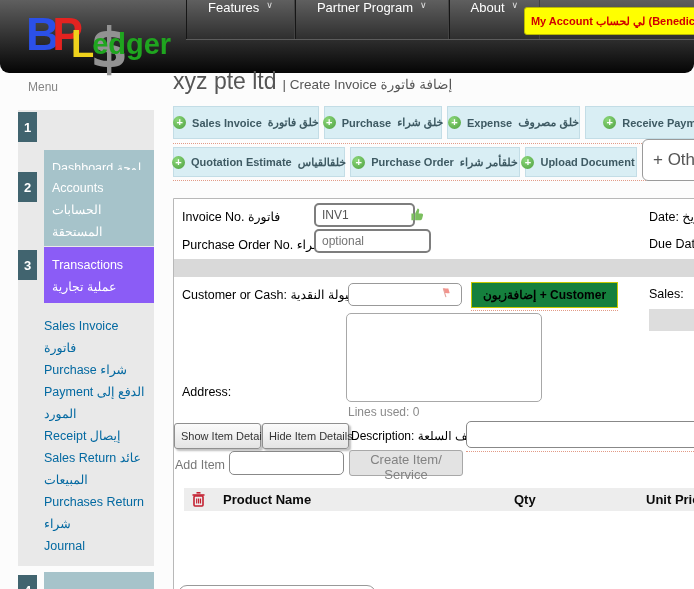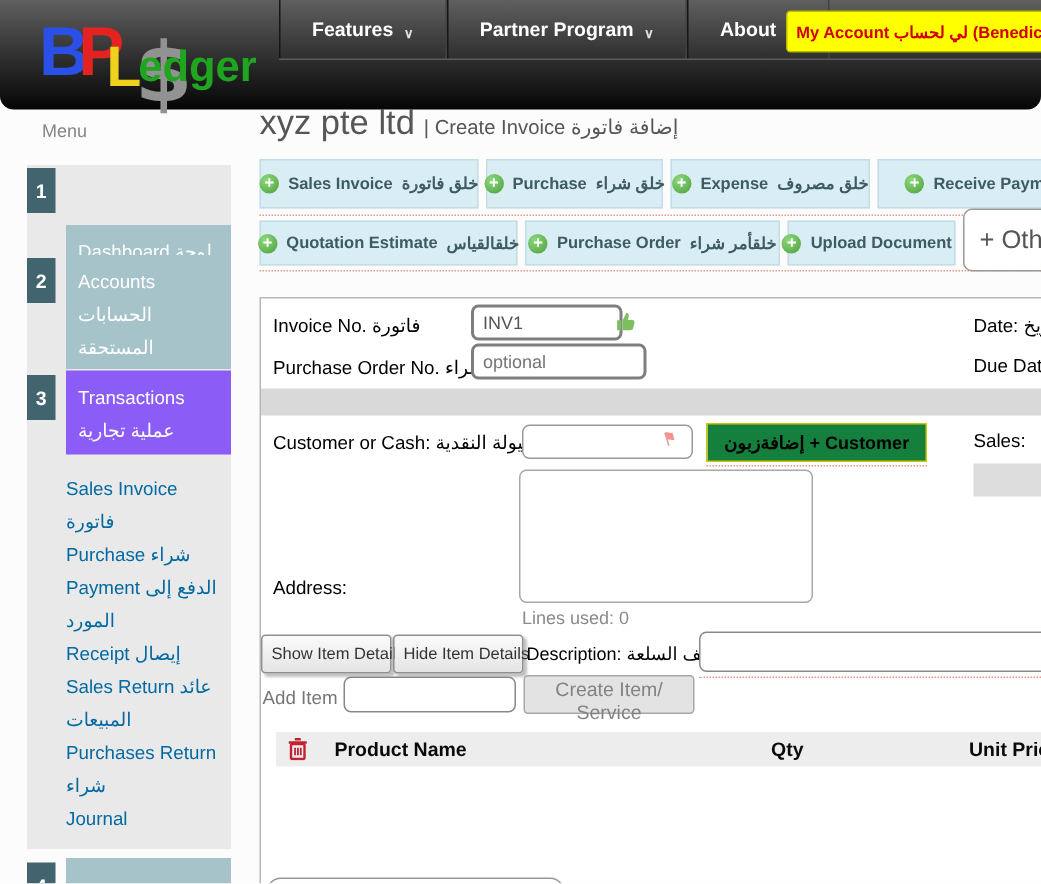--- a/index.html
+++ b/index.html
@@ -11,21 +11,21 @@
           background:linear-gradient(#5f5f5f,#2d2d2d 55%,#050505);border-radius:0 0 9px 9px;}
   #logo{position:absolute;left:26px;top:2px;line-height:64px;white-space:nowrap;z-index:2;}
   .logo-dollar{position:absolute;left:64px;top:14px;font-size:55px;font-weight:bold;color:#929292;z-index:1;
                font-family:"DejaVu Sans",sans-serif;}
   .logo-b,.logo-p,.logo-l,.logo-rest{position:relative;z-index:2;font-weight:bold;}
   .logo-b{color:#2b50e8;font-size:46px;}
   .logo-p{color:#e42320;font-size:46px;margin-left:-7px;}
   .logo-l{color:#efd21c;font-size:38px;margin-left:-12px;top:7px;}
   .logo-rest{color:#1fa51f;font-size:29px;margin-left:-2px;top:4px;}
   #topnav{position:absolute;left:186px;top:0;height:39px;display:flex;}
-  .nav-item{display:flex;align-items:flex-end;gap:7px;padding:12px 21px;color:#fff;font-size:13px;font-weight:bold;
+  .nav-item{display:flex;align-items:flex-start;gap:7px;padding:0 21px;color:#fff;font-size:13px;font-weight:normal;
             border-left:1px solid #161616;border-right:1px solid #434343;cursor:pointer;}
   .nav-chev{font-size:9px;color:#e0e0e0;}
   #nav-underline{position:absolute;left:186px;top:39px;width:508px;height:1px;background:#5c5c5c;}
   #account-btn{position:absolute;left:524px;top:7px;width:196px;height:26px;background:#ffff00;
                border:1px solid #b9b900;border-radius:3px;color:#d00000;font-weight:bold;font-size:11px;
                display:flex;align-items:center;justify-content:center;z-index:3;white-space:nowrap;overflow:hidden;}
 
   
   #menu-label{position:absolute;left:28px;top:80px;font-size:12px;color:#858585;}
   #sidebar-bg{position:absolute;left:18px;top:110px;width:136px;height:456px;background:#e9e9e9;}

